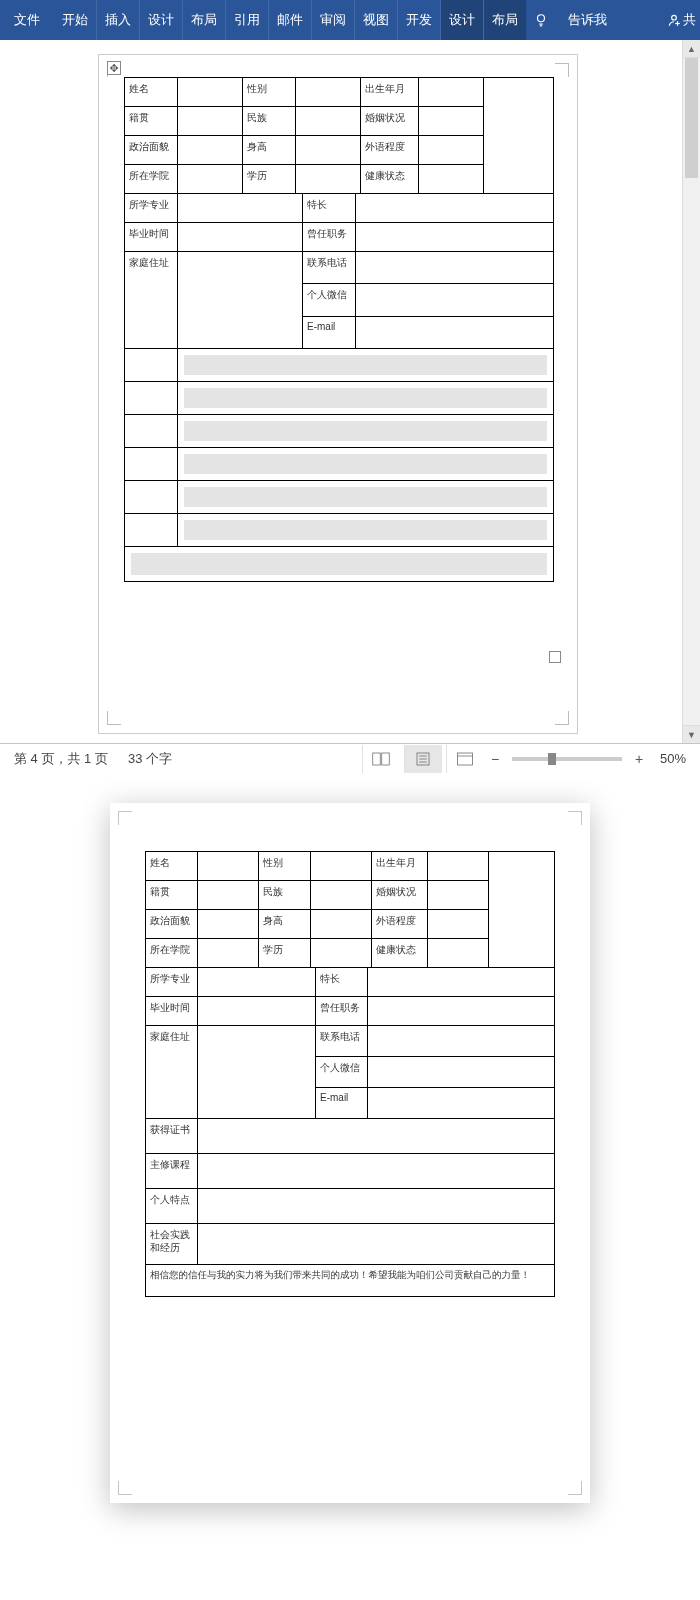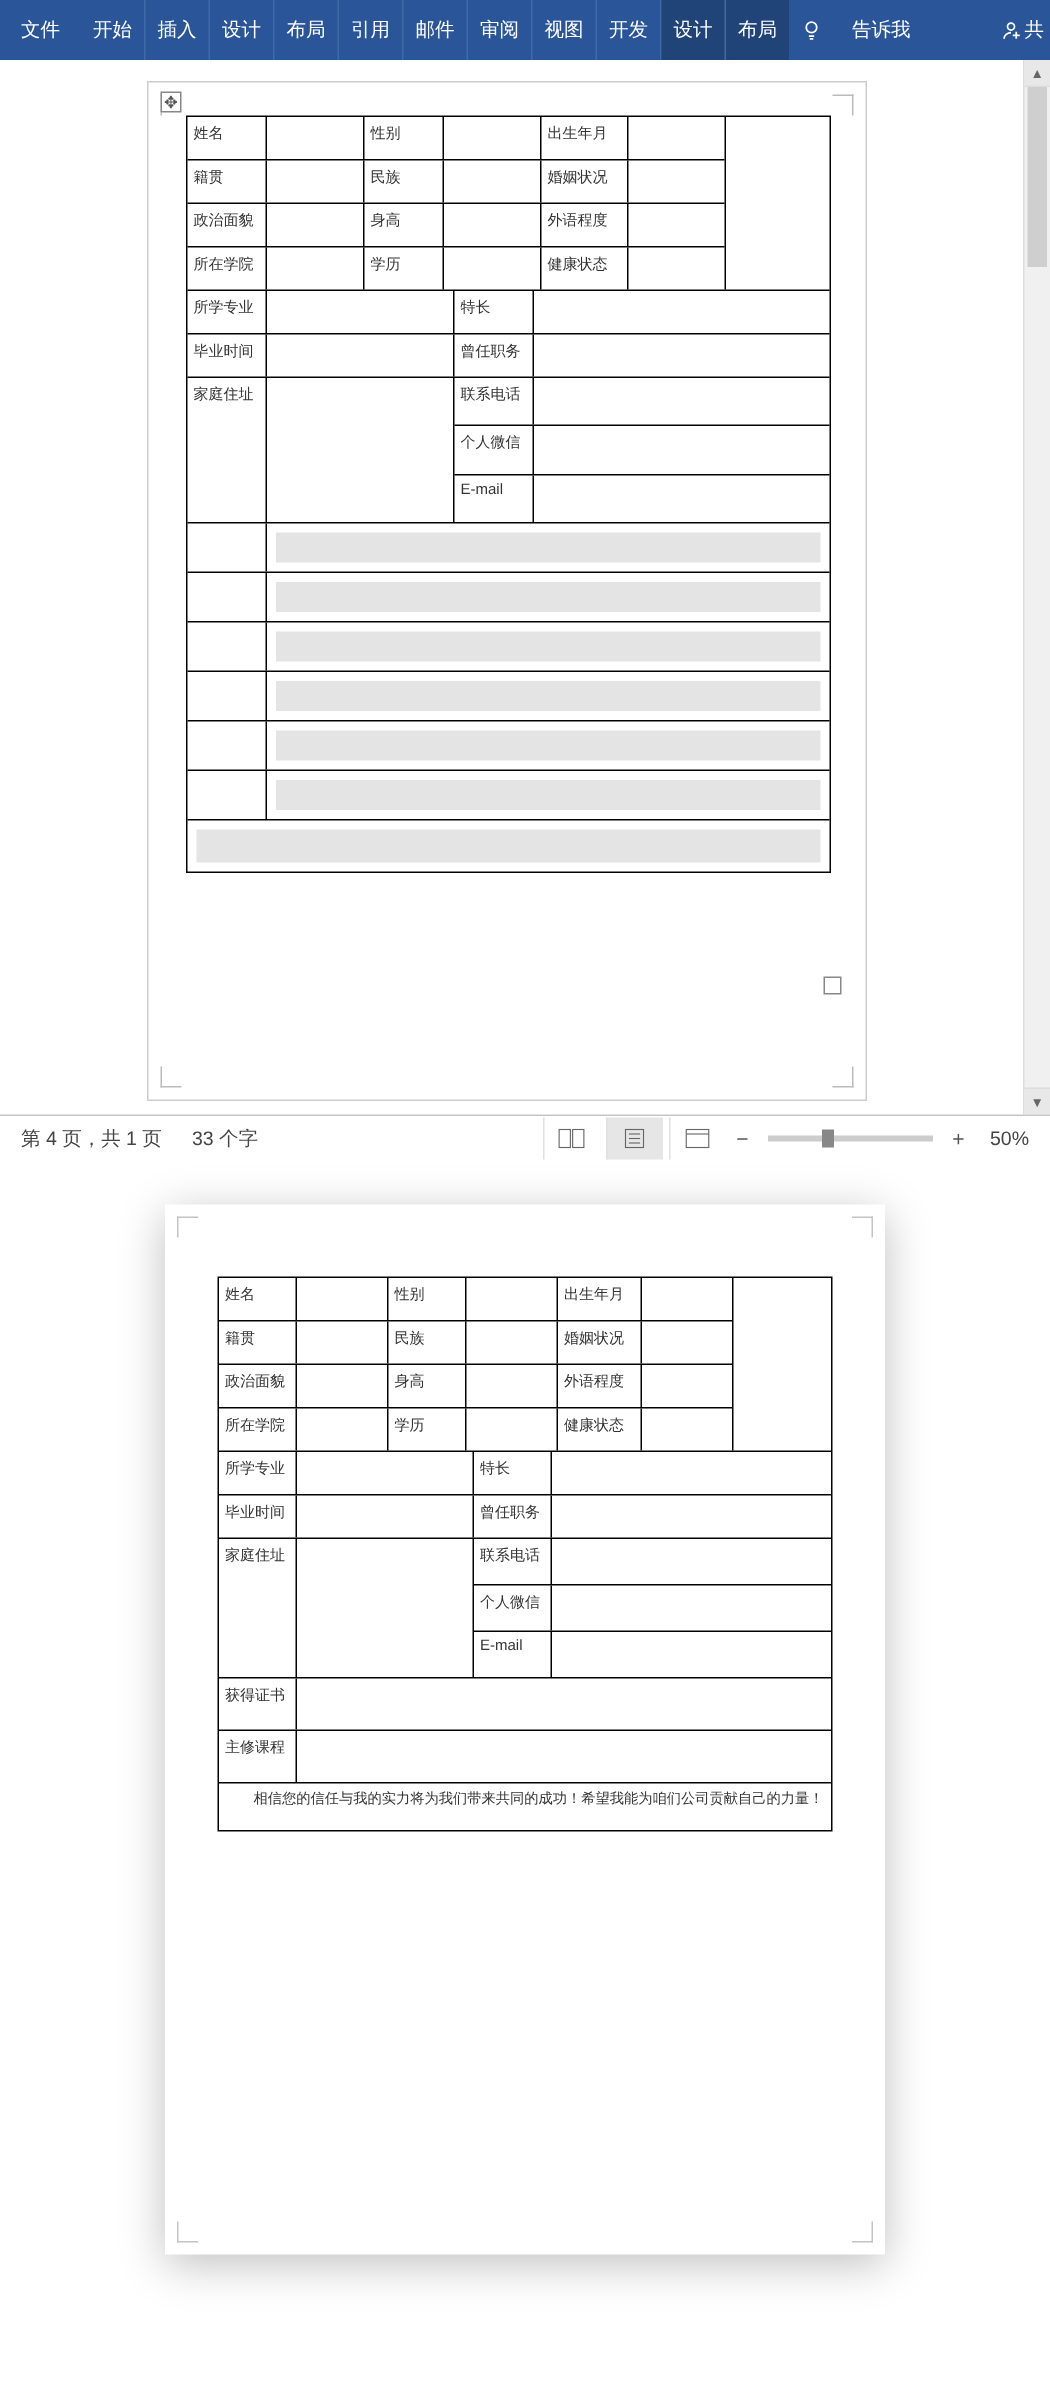--- a/index.html
+++ b/index.html
@@ -62,21 +62,21 @@
   .preview .corner{ border-color:#c4c4c4;}
   .form2 { position:absolute; left:35px; top:48px; width:410px; border:1px solid #000; font-size:10px; color:#333;}
   .form2 .row { display:flex; border-bottom:1px solid #000;}
   .form2 .row:last-child{border-bottom:none;}
   .form2 .cell { border-right:1px solid #000; padding:4px 4px 10px 4px; min-height:28px;}
   .form2 .cell:last-child { border-right:none;}
   .form2 .lab{ width:52px;}
   .form2 .val{ flex:1;}
   .form2 .wide-lab{ width:52px;}
   .form2 .wide-val{ flex:1;}
-  .form2 .note{ font-size:9.5px; padding:4px 4px 14px 4px;margin-left:19px;}
+  .form2 .note{ font-size:9.5px; padding:4px 4px 14px 4px;}
 </style>
 </head>
 <body>
 
 <div class="word-app">
 
   <div class="ribbon">
     <div class="tab file">文件</div>
     <div class="tab">开始</div>
     <div class="tab">插入</div>
@@ -352,17 +352,25 @@
       </div>
       <div class="row">
           <div class="cell wide-lab">获得证书</div>
           <div class="cell wide-val" style="min-height:34px"></div>
         </div>
       <div class="row">
           <div class="cell wide-lab">主修课程</div>
           <div class="cell wide-val" style="min-height:34px"></div>
         </div>
       <div class="row">
+          <div class="cell wide-lab">个人特点</div>
+          <div class="cell wide-val" style="min-height:34px"></div>
+        </div>
+      <div class="row">
+          <div class="cell wide-lab" style="line-height:1.3"><span>社会实践</span><br><span>和经历</span></div>
+          <div class="cell wide-val"></div>
+        </div>
+      <div class="row">
           <div class="cell note" style="border-right:none;">相信您的信任与我的实力将为我们带来共同的成功！希望我能为咱们公司贡献自己的力量！</div>
         </div>
     </div>
   </div>
 </div>
 
 </body></html>

